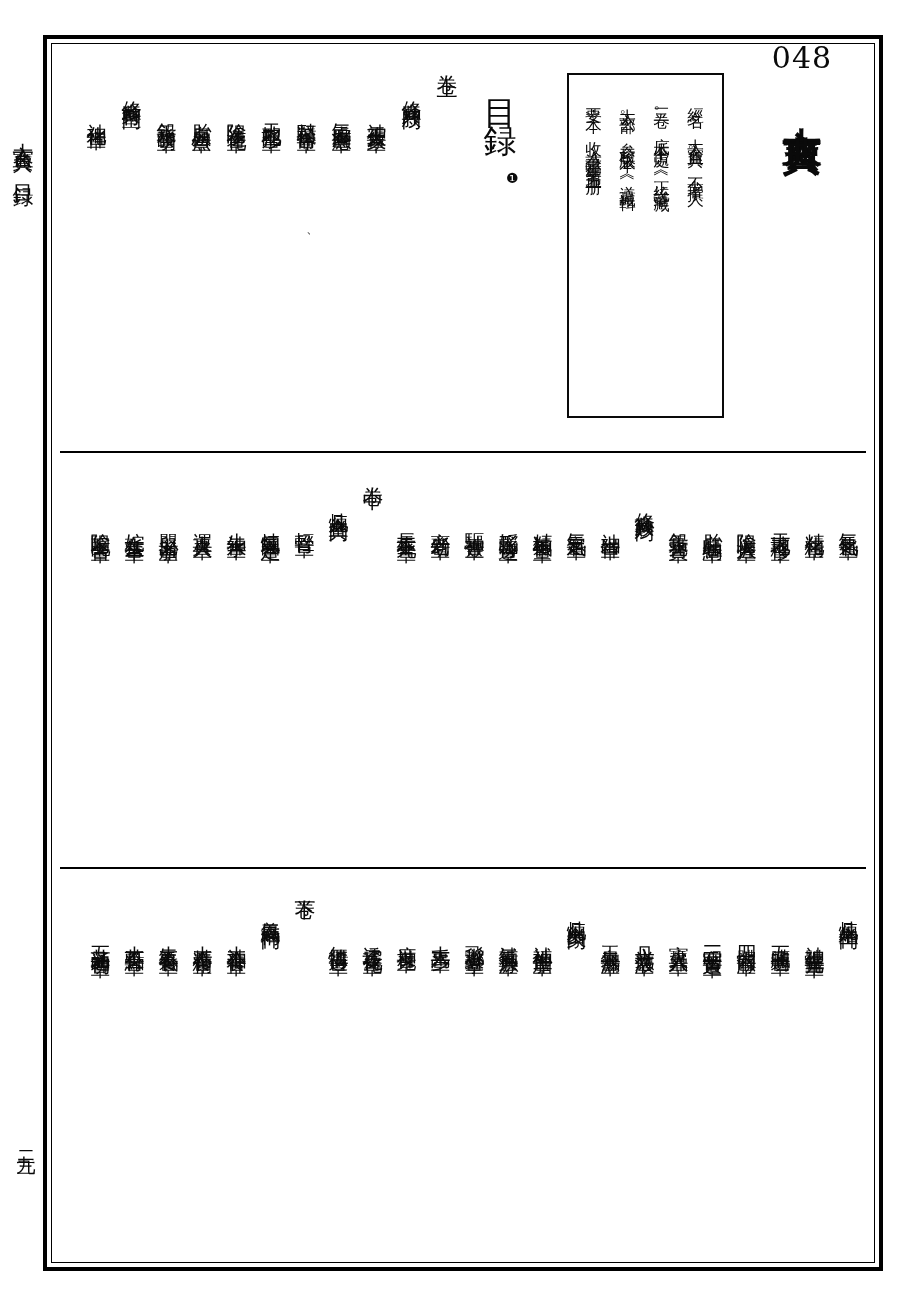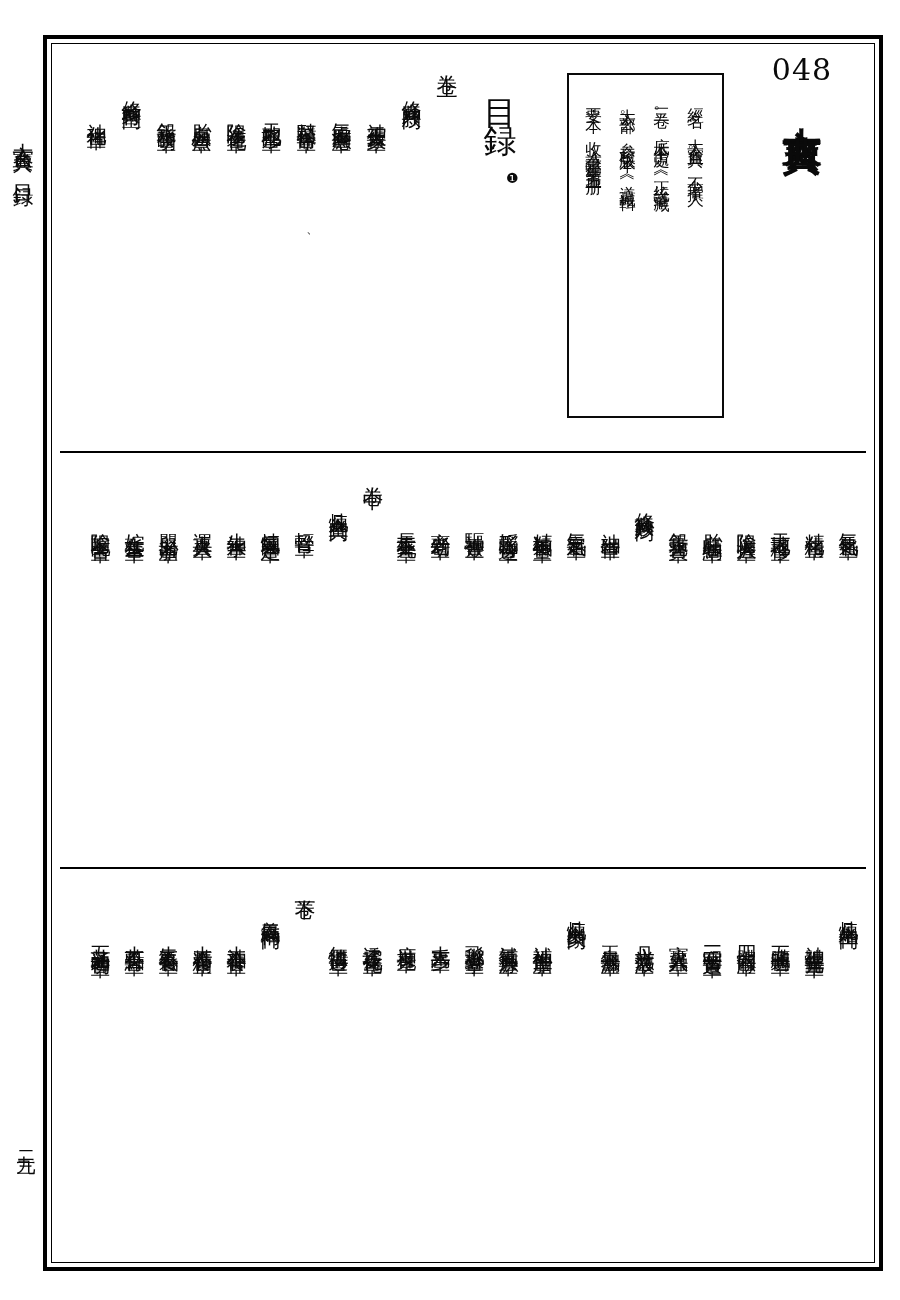--- a/index.html
+++ b/index.html
@@ -29,21 +29,21 @@
     font-size:21px;letter-spacing:3px;line-height:30px;
   }
   #margin-subtitle{padding-top:22px;}
   #folio-number{
     position:absolute;left:11px;top:1136px;height:120px;
     font-size:19px;letter-spacing:4px;line-height:30px;
   }
 
   
   #serial{
-    position:absolute;left:766px;top:52px;width:72px;
+    position:absolute;left:766px;top:40px;width:72px;
     text-align:center;font-size:30px;letter-spacing:1px;
     font-family:"DejaVu Serif","Liberation Serif",serif;
   }
   #book-title{
     position:absolute;left:774px;top:96px;height:220px;
     font-size:39px;font-weight:bold;letter-spacing:3px;line-height:56px;
   }
 
   
   #colophon{

